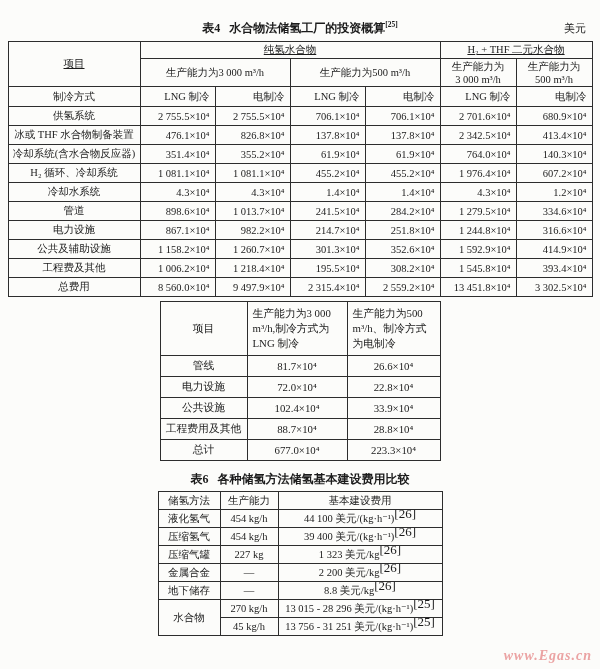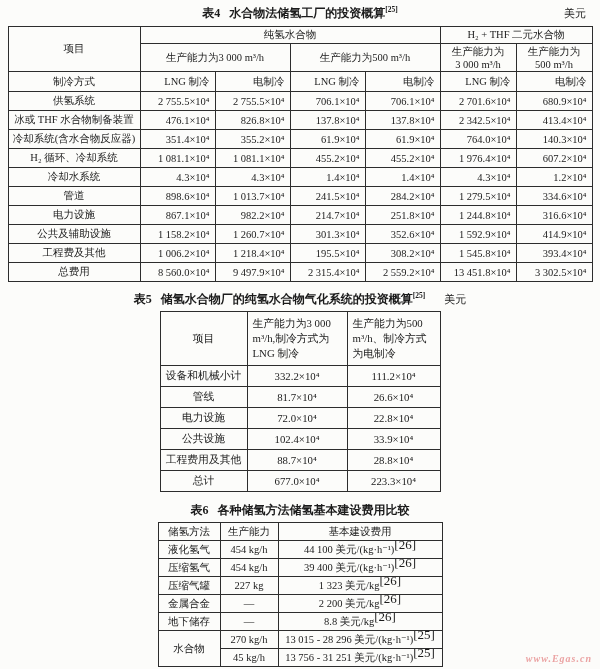--- a/index.html
+++ b/index.html
@@ -1,55 +1,55 @@
 <!DOCTYPE html>
 <html><head>
 <meta charset="utf-8">
 <style>
   * { margin:0; padding:0; box-sizing:border-box; }
   html,body { background:#e8e8e6; }
   body { font-family:"Liberation Serif","DejaVu Serif",serif; color:#1b1b1b; }
   .page { position:relative; width:600px; height:669px; background:#fcfcfa; margin:0 auto;
-          padding-top:5px; overflow:hidden; }
+          padding-top:20px; overflow:hidden; }
 
   .cap { position:relative; text-align:center; font-size:12px; font-weight:bold;
          height:16px; line-height:16px; }
   .cap .title { margin-left:9px; }
   .cap sup { font-size:7.5px; }
   .cap .unit-right { position:absolute; right:14px; top:0; font-weight:normal; font-size:11px; }
   .cap .unit-inline { font-weight:normal; font-size:11px; margin-left:16px; }
 
   table { border-collapse:collapse; table-layout:fixed; }
   td { border:1px solid #2d2d2d; overflow:hidden; white-space:nowrap; }
   sup { font-size:13px; line-height:0; }
 
   
   .t4 { width:584px; margin:5px auto 0; }
   .t4 td { font-size:10.5px; }
-  .t4 .h17 td { height:17px; }
+  .t4 .h17 td { height:17px;text-decoration:underline; }
   .t4 .h28 td { height:28px; }
   .t4 .h20 td { height:20px; }
   .t4 .data td { height:19px; }
   .t4 .ctr { text-align:center; }
   .t4 .num { text-align:right; padding-right:5px; }
   .t4 .two { text-align:center; line-height:13px; }
 
   
   .t5cap { margin-top:9px; }
   .t5 { width:280px; margin:4px auto 0; }
   .t5 td { font-size:10.8px; text-align:center; height:21px; }
   .t5 td.hdr { text-align:left; padding:4px 5px; height:auto; line-height:15px; }
 
   
   .t6cap { margin-top:10px; }
   .t6 { width:284px; margin:4px auto 0; }
   .t6 td { font-size:10.5px; text-align:center; height:18px; }
 
   .watermark { position:absolute; right:8px; bottom:5px; font-style:italic; font-weight:bold;
-               font-size:10px; color:#eba3a3; letter-spacing:1px; }
+               font-size:14px; color:#eba3a3; letter-spacing:1px; }
 </style>
 </head>
 <body>
 
 <div class="page">
 
   <div class="cap">
     <span>表4</span><span class="title">水合物法储氢工厂的投资概算</span><sup>[25]</sup>
     <span class="unit-right">美元</span>
   </div>
@@ -177,24 +177,20 @@
         <td class="num">8 560.0×10⁴</td>
         <td class="num">9 497.9×10⁴</td>
         <td class="num">2 315.4×10⁴</td>
         <td class="num">2 559.2×10⁴</td>
         <td class="num">13 451.8×10⁴</td>
         <td class="num">3 302.5×10⁴</td>
       </tr>
     </tbody>
   </table>
 
-  <div class="cap t5cap">
-    <span>表5</span><span class="title">储氢水合物厂的纯氢水合物气化系统的投资概算</span><sup>[25]</sup>
-    <span class="unit-inline">美元</span>
-  </div>
 
   <table class="t5">
     <colgroup>
       <col style="width:87px">
         <col style="width:100px">
         <col style="width:93px">
     </colgroup>
     <tbody>
       <tr>
         <td>项目</td>
@@ -203,25 +199,20 @@
           <div>m³/h,制冷方式为</div>
           <div>LNG 制冷</div>
         </td>
         <td class="hdr">
           <div>生产能力为500</div>
           <div>m³/h、制冷方式</div>
           <div>为电制冷</div>
         </td>
       </tr>
       <tr>
-        <td>设备和机械小计</td>
-        <td>332.2×10⁴</td>
-        <td>111.2×10⁴</td>
-      </tr>
-      <tr>
         <td>管线</td>
         <td>81.7×10⁴</td>
         <td>26.6×10⁴</td>
       </tr>
       <tr>
         <td>电力设施</td>
         <td>72.0×10⁴</td>
         <td>22.8×10⁴</td>
       </tr>
       <tr>

